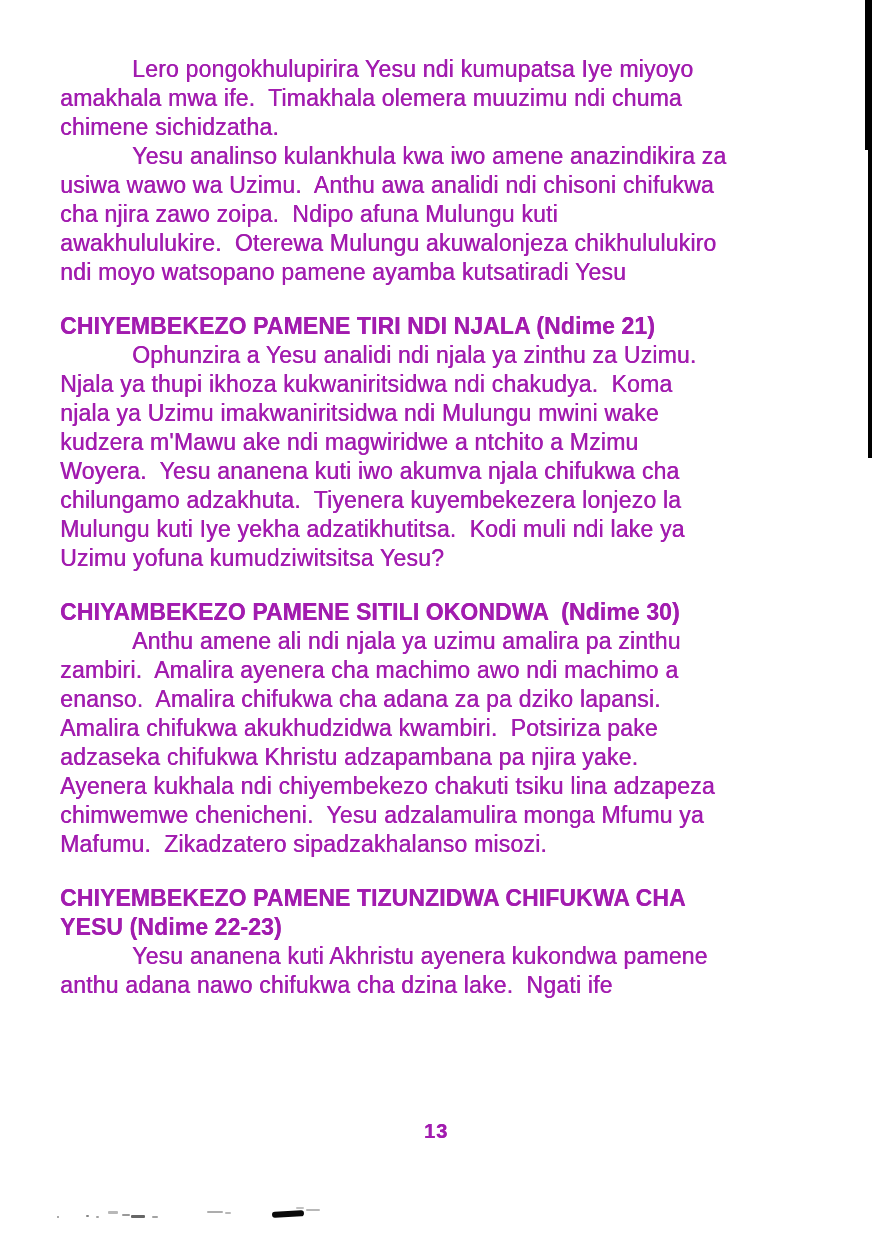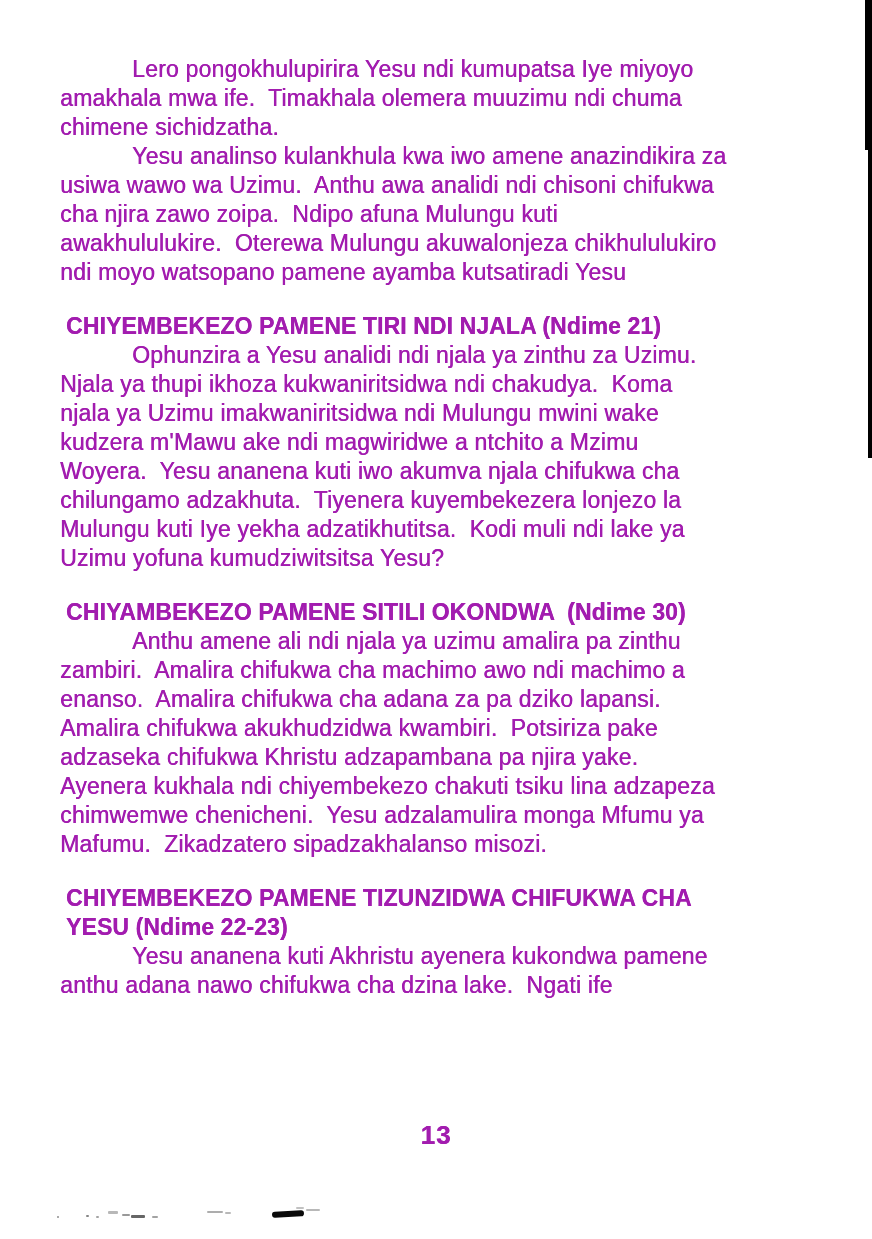--- a/index.html
+++ b/index.html
@@ -33,29 +33,28 @@
   .paragraph .line.first {
     padding-left: 72px;
   }
   .block.heading {
     margin-top: 25px;
   }
   .heading .line {
     font-weight: bold;
     letter-spacing: 0.1px;
     text-shadow: 0.3px 0 0 currentColor;
-    margin-left: 6px;
   }
   .page-number {
     position: absolute;
     left: 0;
     top: 1120px;
     width: 872px;
     text-align: center;
-    font-size: 26px;
+    font-size: 20px;
     font-weight: bold;
     letter-spacing: 1px;
     text-shadow: 0.4px 0 0 currentColor;
   }
   
   .edge-bar-thick {
     position: absolute;
     top: 0;
     right: 0;
     width: 7px;
@@ -125,21 +124,21 @@
         <div class="line">Woyera.  Yesu ananena kuti iwo akumva njala chifukwa cha</div>
         <div class="line">chilungamo adzakhuta.  Tiyenera kuyembekezera lonjezo la</div>
         <div class="line">Mulungu kuti Iye yekha adzatikhutitsa.  Kodi muli ndi lake ya</div>
         <div class="line">Uzimu yofuna kumudziwitsitsa Yesu?</div>
       </div>
       <div class="block heading">
         <div class="line">CHIYAMBEKEZO PAMENE SITILI OKONDWA  (Ndime 30)</div>
       </div>
       <div class="block paragraph">
         <div class="line first">Anthu amene ali ndi njala ya uzimu amalira pa zinthu</div>
-        <div class="line">zambiri.  Amalira chifukwa cha machimo awo ndi machimo a</div>
+        <div class="line">zambiri.  Amalira ayenera cha machimo awo ndi machimo a</div>
         <div class="line">enanso.  Amalira chifukwa cha adana za pa dziko lapansi.</div>
         <div class="line">Amalira chifukwa akukhudzidwa kwambiri.  Potsiriza pake</div>
         <div class="line">adzaseka chifukwa Khristu adzapambana pa njira yake.</div>
         <div class="line">Ayenera kukhala ndi chiyembekezo chakuti tsiku lina adzapeza</div>
         <div class="line">chimwemwe chenicheni.  Yesu adzalamulira monga Mfumu ya</div>
         <div class="line">Mafumu.  Zikadzatero sipadzakhalanso misozi.</div>
       </div>
       <div class="block heading">
         <div class="line">CHIYEMBEKEZO PAMENE TIZUNZIDWA CHIFUKWA CHA</div>
         <div class="line">YESU (Ndime 22-23)</div>

